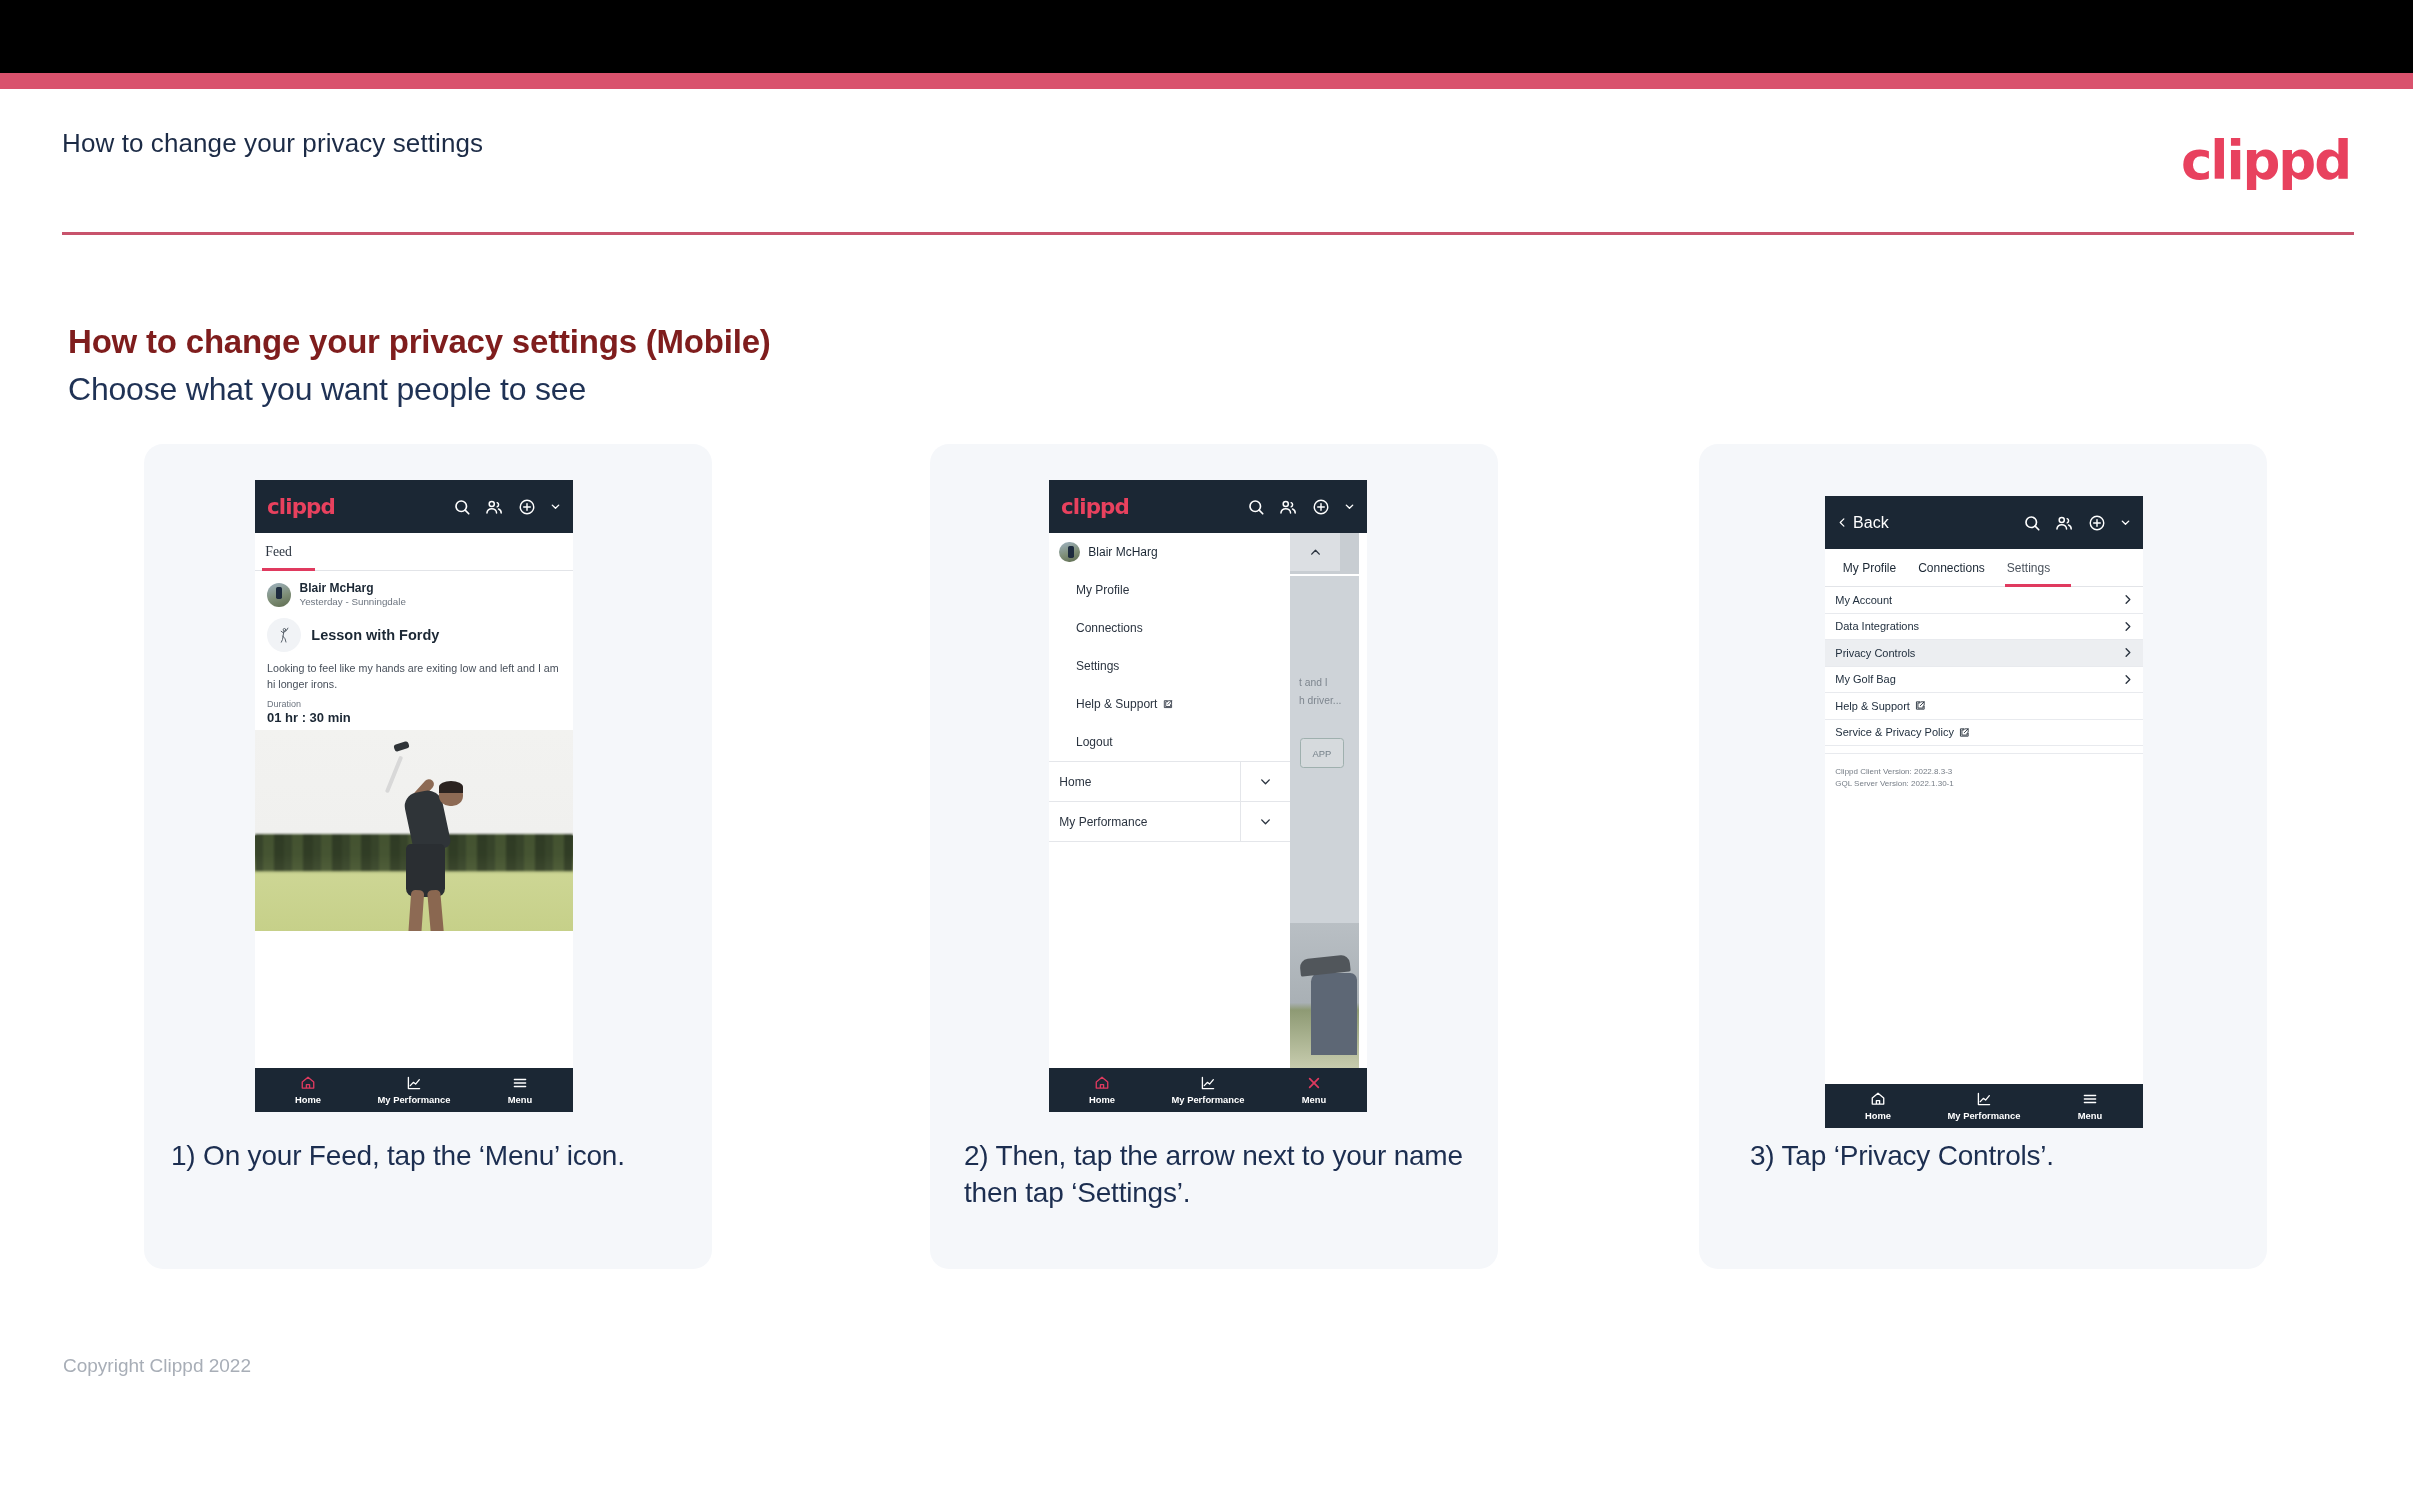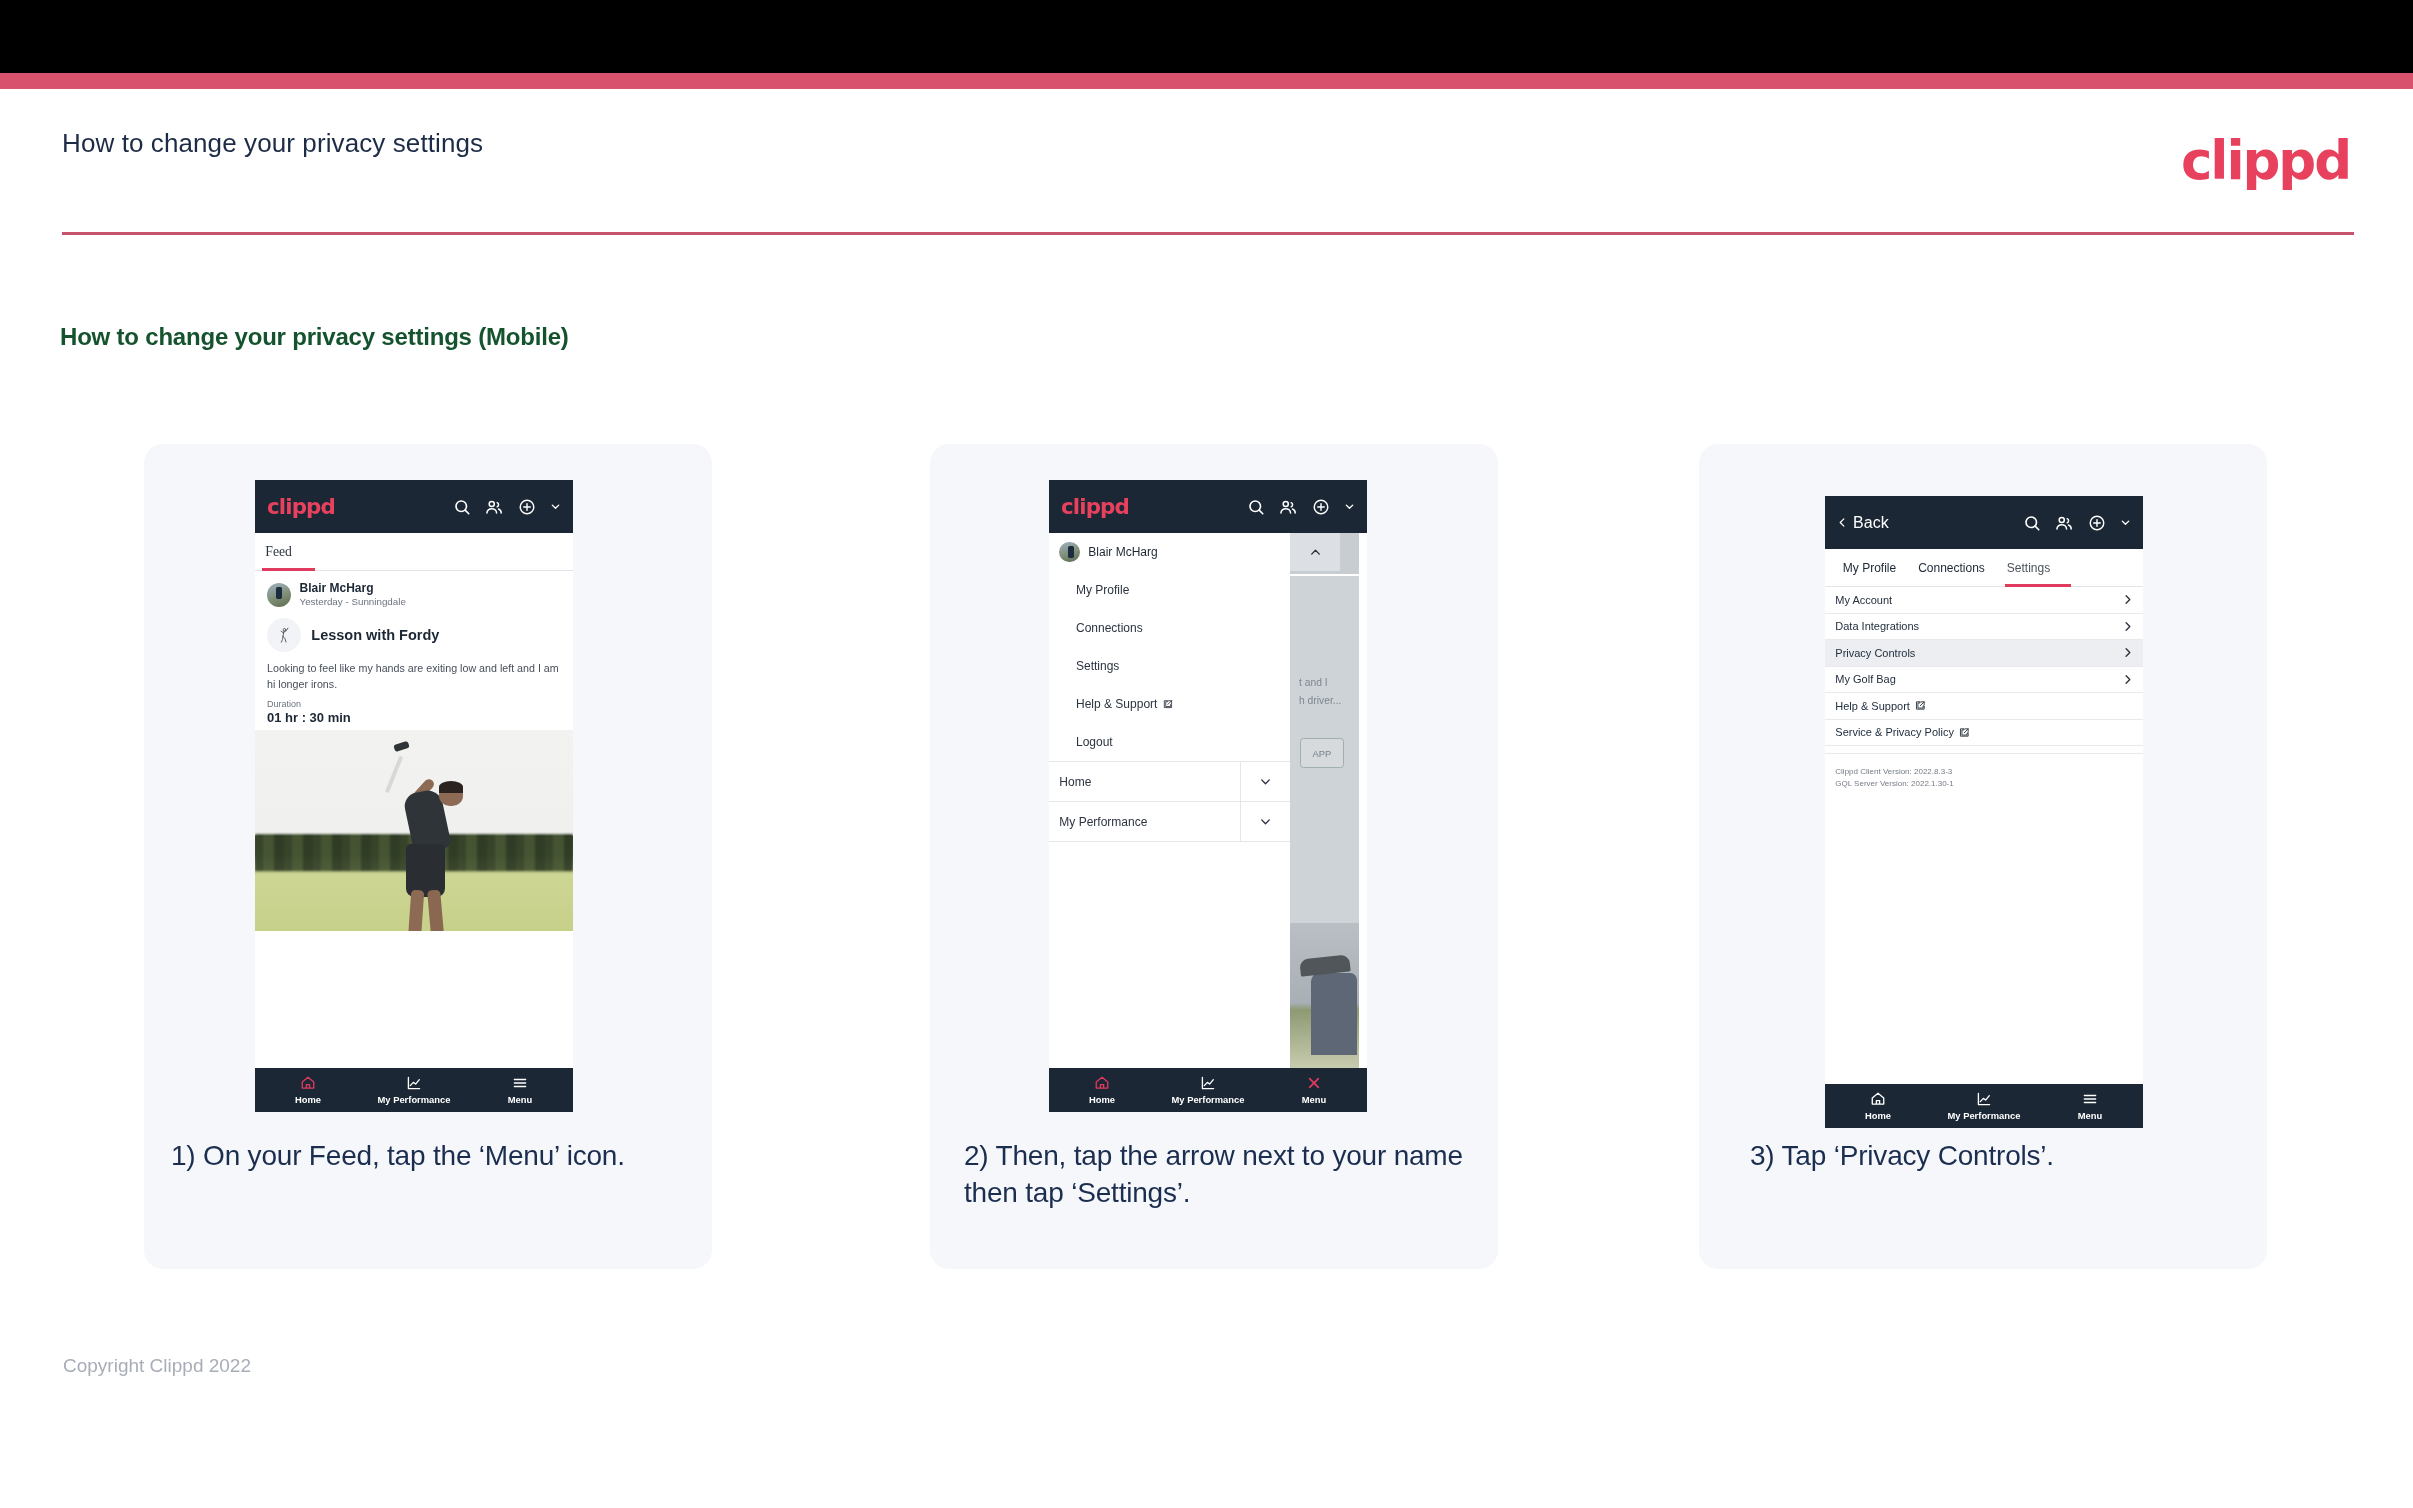--- a/index.html
+++ b/index.html
@@ -25,22 +25,22 @@
     font-size:53px; font-weight:bold; color:#e8415e;
     letter-spacing:-2.1px; font-family:"DejaVu Sans", sans-serif;
   }
   .header-rule {
     position:absolute; left:62px; top:232px; width:2292px; height:2.6px;
     background:#c8536c;
   }
 
   
   .main-title {
-    position:absolute; left:60px; top:323px;
-    font-size:24px; font-weight:bold; color:#14532d; letter-spacing:-0.2px;
+    position:absolute; left:68px; top:323px;
+    font-size:33px; font-weight:bold; color:#7f1d1d; letter-spacing:-0.2px;
   }
   .sub-title {
     position:absolute; left:68px; top:371px;
     font-size:32px; font-weight:normal; color:#1f3255; letter-spacing:-0.2px;
   }
 
   
   .card {
     position:absolute; top:444px; width:568px; height:825px;
     background:#f5f7fa; border-radius:19px;
@@ -268,20 +268,21 @@
 <div class="slide">
 
   <div class="topbar-black"></div>
   <div class="topbar-pink"></div>
 
   <div class="header-title">How to change your privacy settings</div>
   <div class="brand-logo">clippd</div>
   <div class="header-rule"></div>
 
   <div class="main-title">How to change your privacy settings (Mobile)</div>
+  <div class="sub-title">Choose what you want people to see</div>
 
   <div class="card" id="card-1"></div>
 
   <div class="phone" id="phone-1">
 
     <div class="appbar">
       <div class="logo">clippd</div>
       <div class="icons">
         <span class="ic">
           <svg viewBox="0 0 24 24" fill="none" stroke="#ffffff" stroke-width="2.2" stroke-linecap="round">

